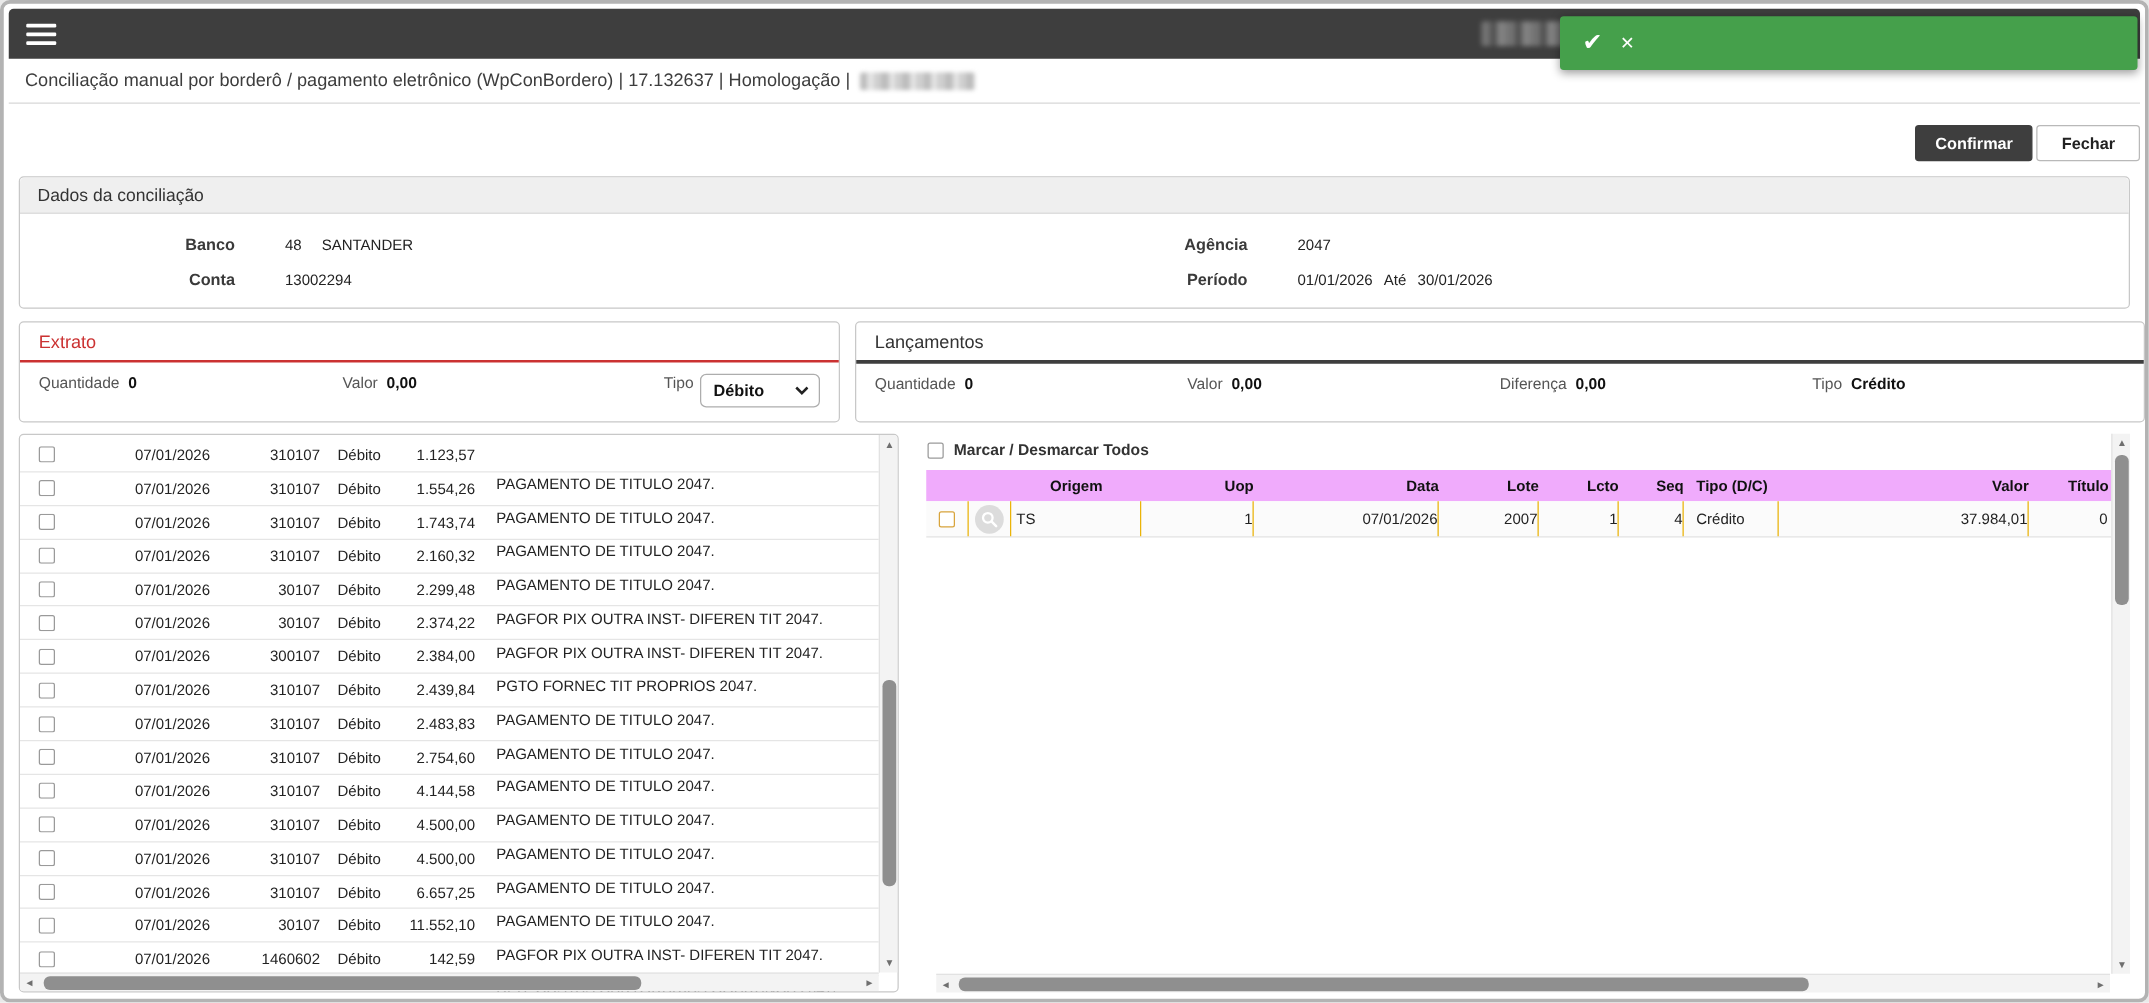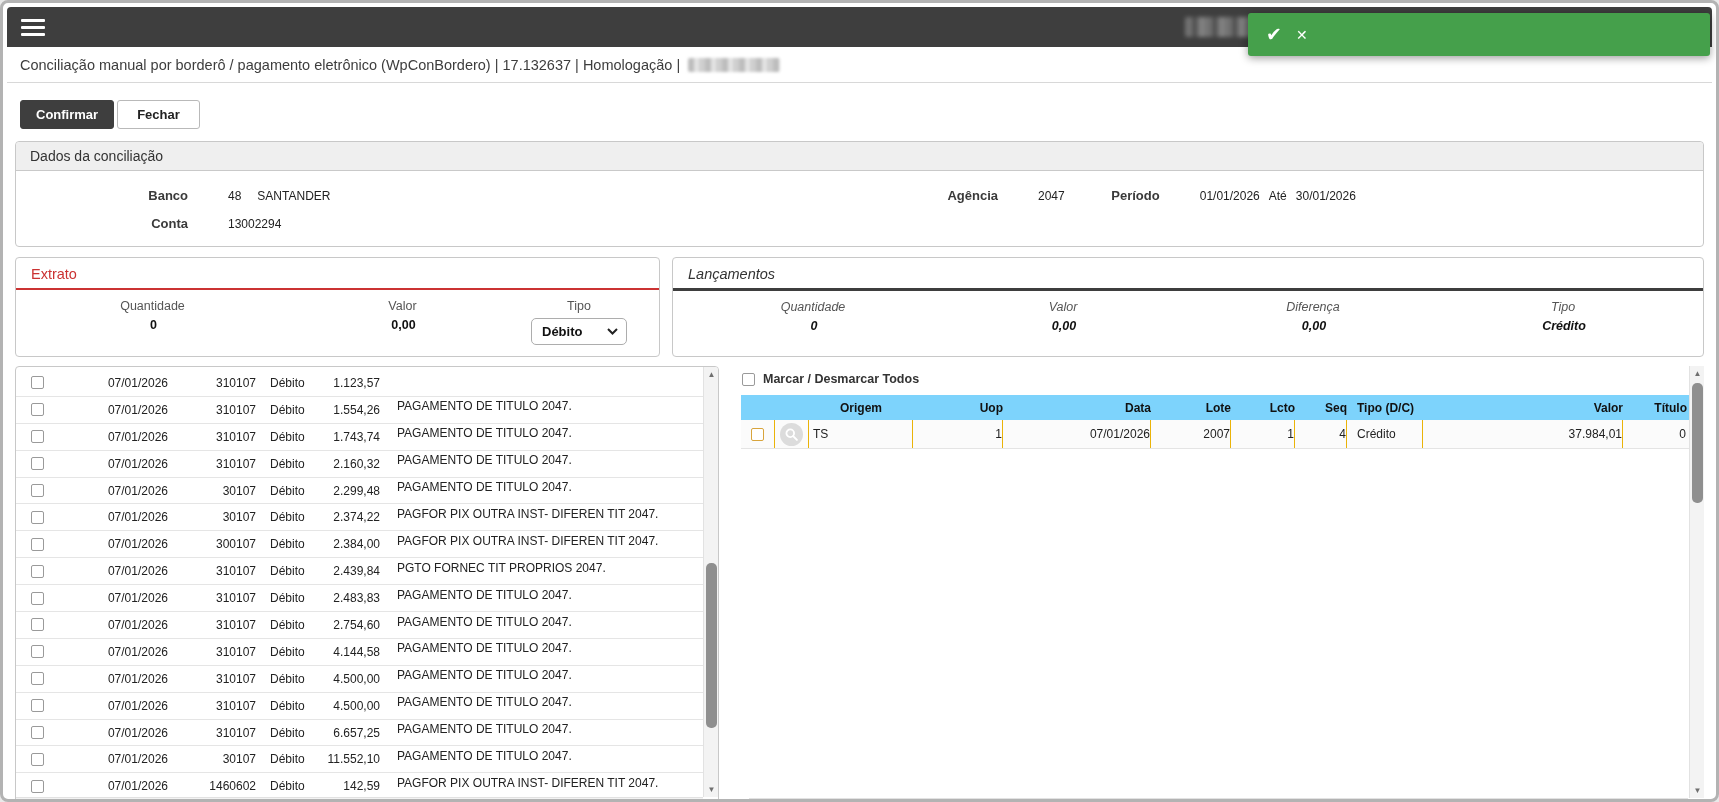--- a/index.html
+++ b/index.html
@@ -19,52 +19,52 @@
   .toast .tick { font-size:19px; font-weight:bold; margin:0 14px 0 18px; }
   .toast .msg { font-size:13px; flex:1; }
   .toast .tclose { font-size:14px; font-weight:bold; margin-right:16px; cursor:pointer; }
 
   
   .titlebar { height:36px; display:flex; align-items:center; padding-left:13px; border-bottom:1px solid #d8d8d8; color:#3d3d3d; font-size:14.5px; }
   .pix-light { display:inline-block; width:92px; height:14px; margin-left:8px; border-radius:2px;
     background:repeating-linear-gradient(90deg,#bdbdbd 0 6px,#e3e3e3 6px 11px,#cfcfcf 11px 17px); filter:blur(1.5px); }
 
   
-  .actions { display:flex; gap:3px; margin:17px 0 12px 13px; }
+  .actions { display:flex; gap:3px; margin:17px 0 12px 13px;justify-content:flex-end; }
   .btn { font-size:13px; font-weight:bold; padding:6px 15px; border-radius:3px; cursor:pointer; font-family:inherit; }
   .btn-dark { background:#3e3e3e; color:#fff; border:1px solid #3e3e3e; }
   .btn-light { background:#fff; color:#222; border:1px solid #b9b9b9; padding:6px 19px; }
 
   
   .panel { border:1px solid #c8c8c8; border-radius:4px; background:#fff; }
   .panel-head { background:#efefef; border-bottom:1px solid #c9c9c9; border-radius:4px 4px 0 0; padding:6px 14px; font-size:14px; color:#333; }
 
   
   .dados { margin:11px 8px 0 8px; }
   .dados-body { display:flex; padding:17px 0 15px 0; }
   .col-l { width:900px; display:flex; flex-direction:column; gap:13px; }
-  .col-r { flex:1; display:flex; flex-direction:row; gap:13px; }
+  .col-r { flex:1; display:flex; flex-direction:column; gap:13px; }
   .frow { display:flex; align-items:baseline; }
   .flabel { font-weight:bold; font-size:13px; color:#3a3a3a; text-align:right; }
   .col-l .flabel { width:172px; }
   .col-r .flabel { width:82px; }
   .fval { margin-left:40px; font-size:12px; color:#222; }
   .fval .gap { display:inline-block; width:16px; }
   .ate { margin:0 9px; }
 
   
   .filters-row { display:flex; gap:12px; margin:10px 8px 0 8px; }
   .fil-box { border:1px solid #c8c8c8; border-radius:4px; background:#fff; }
   .fil-extrato { width:704px; }
-  .fil-lanc { flex:1;font-style:italic; }
+  .fil-lanc { flex:1; }
   .fil-title { padding:8px 15px 6px 15px; font-size:14.5px; }
   .fil-title.red { color:#cb3232; border-bottom:2px solid #cb3232; }
   .fil-title.dark { color:#333; border-bottom:3px solid #3e3e3e; }
   .fil-fields { display:flex; padding:9px 15px 11px 15px; }
-  .fcol { display:flex; flex-direction:column; gap:5px;text-align:center; }
+  .fcol { display:flex; gap:5px;text-align:center; }
   .fcol .lab { font-size:12.5px; color:#555; }
   .fcol .val { font-size:12.5px; font-weight:bold; color:#111; padding-left:2px; }
   .fil-extrato .fcol:nth-child(1){ width:243px; } .fil-extrato .fcol:nth-child(2){ width:257px; }
   .fil-lanc .fcol { width:250px; } .fil-lanc .fcol:last-child { flex:1; }
   .select { width:96px; height:27px; border:1px solid #adadad; border-radius:5px; background:#fff; display:flex; align-items:center; justify-content:space-between; padding:0 8px 0 10px; font-size:13px; font-weight:bold; color:#111; cursor:pointer; }
 
   
   .tables-row { display:flex; gap:22px; margin:9px 8px 0 8px; }
 
   
@@ -88,21 +88,21 @@
   .hscroll .left { left:0; } .hscroll .right { right:0; }
   .vthumb { position:absolute; left:2px; width:11px; background:#8f8f8f; border-radius:5px; cursor:pointer; }
   .hthumb { position:absolute; top:2px; height:11px; background:#8f8f8f; border-radius:5px; cursor:pointer; }
 
   
   .lanc-area { flex:1; height:447px; position:relative; }
   .lanc-inner { }
   .selall { display:flex; align-items:center; gap:8px; padding:6px 0 9px 1px; }
   .selall .lab { font-size:12.5px; font-weight:bold; color:#333; }
   .l-table { width:952px; font-size:12px; color:#222; }
-  .l-hrow { display:flex; background:#7dd3fc; height:25px; align-items:center; font-weight:bold; color:#111; }
+  .l-hrow { display:flex; background:#f0abfc; height:25px; align-items:center; font-weight:bold; color:#111; }
   .l-row { display:flex; background:#fbfbfb; height:29px; align-items:center; border-bottom:1px solid #e4e4e4; }
   .l-row > span { border-right:1px solid #eab308; height:100%; display:flex; align-items:center; }
   .lc-chk { width:34px; justify-content:center; }
   .lc-icon { width:34px; justify-content:center; }
   .lc-origem { width:104px; padding-left:4px; }
   .lc-uop { width:90px; justify-content:flex-end; }
   .lc-data { width:148px; justify-content:flex-end; }
   .lc-lote { width:80px; justify-content:flex-end; }
   .lc-lcto { width:64px; justify-content:flex-end; }
   .lc-seq { width:52px; justify-content:flex-end; }

